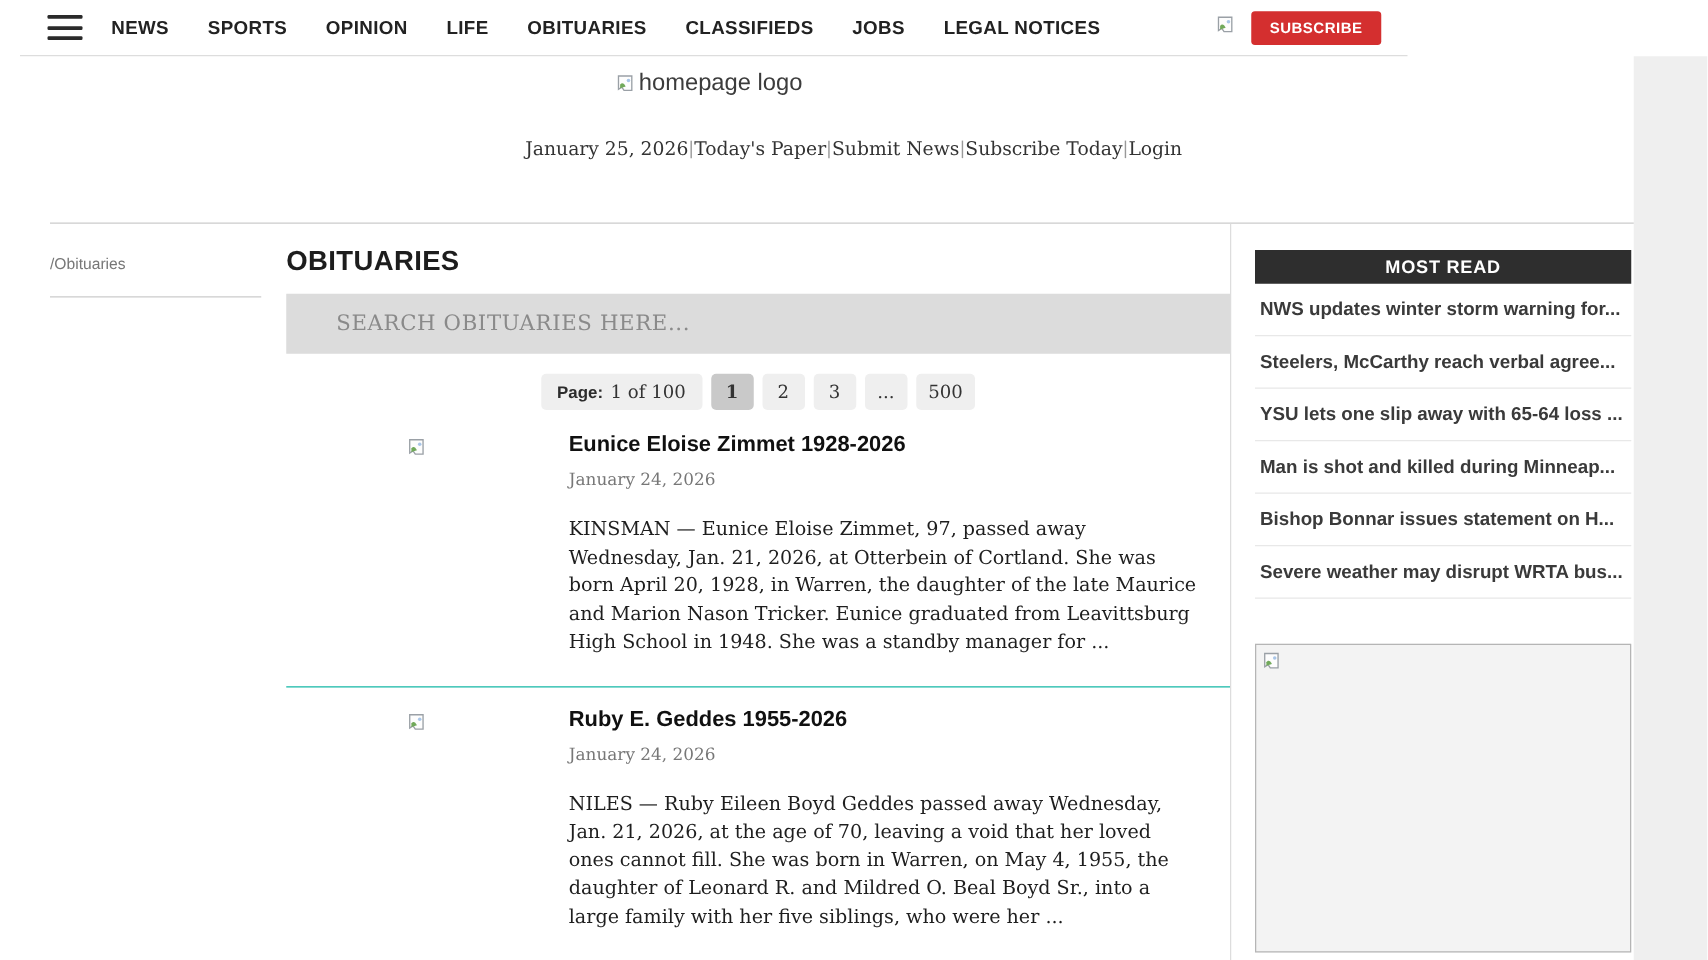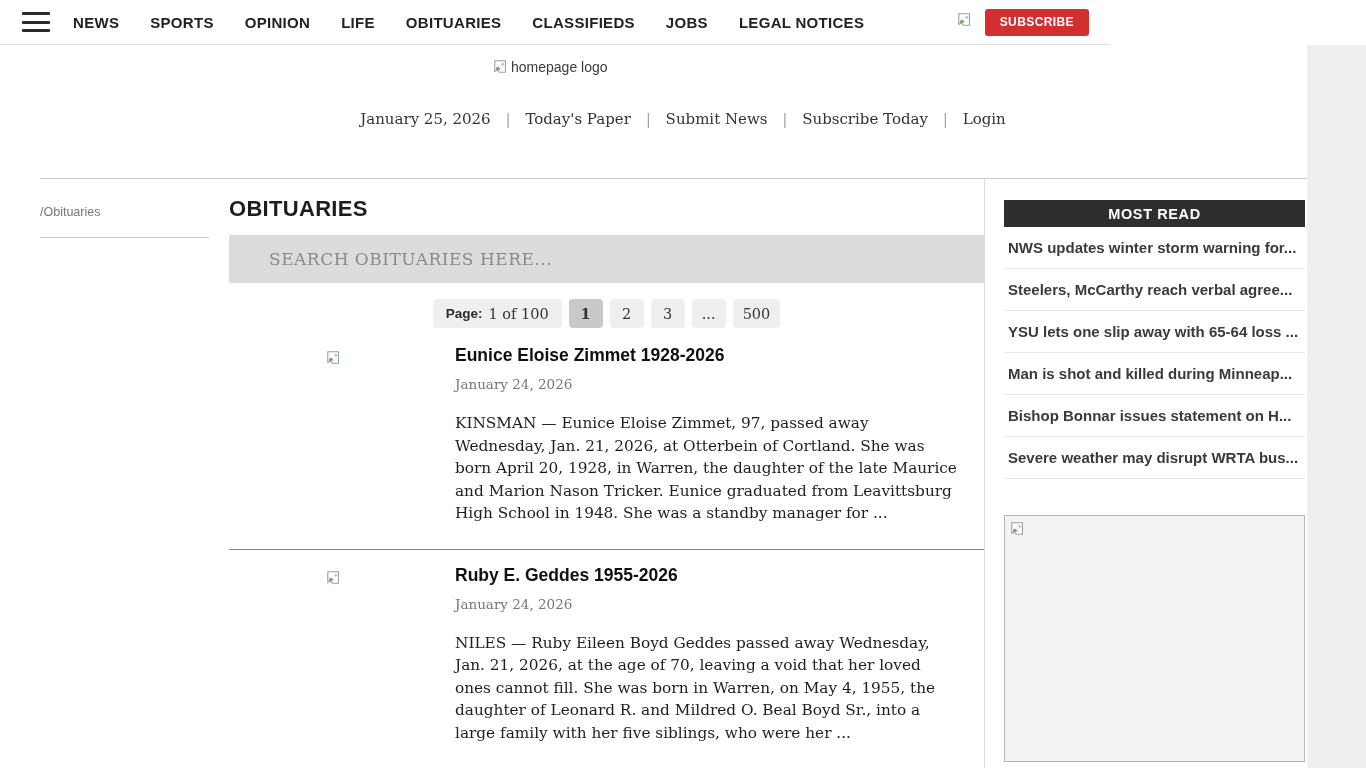--- a/index.html
+++ b/index.html
@@ -3,42 +3,42 @@
 <meta charset="utf-8">
 <style>
   * { margin:0; padding:0; box-sizing:border-box; }
   html,body { width:1366px; height:768px; }
   body {
     position:relative; overflow:hidden; background:#fff;
     font-family:"Liberation Sans", sans-serif; color:#222;
   }
   
   .navbar {
-    position:absolute; top:0; left:0; width:1110px; height:45px;
+    position:absolute; top:0; left:16px; width:1110px; height:45px;
     background:#fff; border-bottom:1px solid #ddd;
     display:flex; align-items:center; z-index:5;
   }
   .hamburger { margin-left:22px; width:28px; height:20px; display:flex; flex-direction:column; justify-content:space-between; cursor:pointer; flex:none; }
   .hamburger i { display:block; height:3px; background:#2a2a2a; border-radius:1px; }
   .nav-links { display:flex; margin-left:23px; gap:31px; }
   .nav-link { font-size:15px; font-weight:bold; color:#222; letter-spacing:.3px; cursor:pointer; white-space:nowrap; }
   .nav-spacer { flex:1; }
   .subscribe-btn {
     margin-right:21px; margin-left:12px; height:27px; padding:0 15px;
     background:var(--accent,#d42f2f); color:#fff; font-size:12px; font-weight:bold;
     letter-spacing:.4px; border:none; border-radius:3px; display:flex; align-items:center; cursor:pointer;
   }
   .bimg { width:16px; height:16px; flex:none; }
   
   .site-header { position:absolute; top:45px; left:0; width:1366px; height:133px; background:#fff; }
   .logo-box { position:absolute; top:14px; left:493px; width:380px; height:46px; display:flex; align-items:flex-start; gap:2px; cursor:pointer; }
-  .logo-alt { font-size:14px; color:#3c3c3c; line-height:16px; }
+  .logo-alt { font-size:19px; color:#3c3c3c; line-height:16px; }
   .meta-row {
     position:absolute; top:65px; left:0; width:100%;
-    display:flex; justify-content:center; align-items:center; gap:15px;
+    display:flex; justify-content:center; align-items:center; 
     font-family:"DejaVu Serif", serif; font-size:15px; color:#333;
   }
   .meta-sep { color:#999; font-size:14px; }
   .meta-link { cursor:pointer; }
   
   .right-strip { position:absolute; top:45px; left:1307px; width:59px; height:723px; background:#efefef; }
   
   .content { position:absolute; top:178px; left:40px; width:1267px; height:590px; border-top:1px solid #ccc; }
   .rail { position:absolute; top:0; left:0; width:169px; height:59px; border-bottom:1px solid #ccc; padding-top:23px; }
   .breadcrumb { font-size:12.5px; color:#777; cursor:pointer; }

